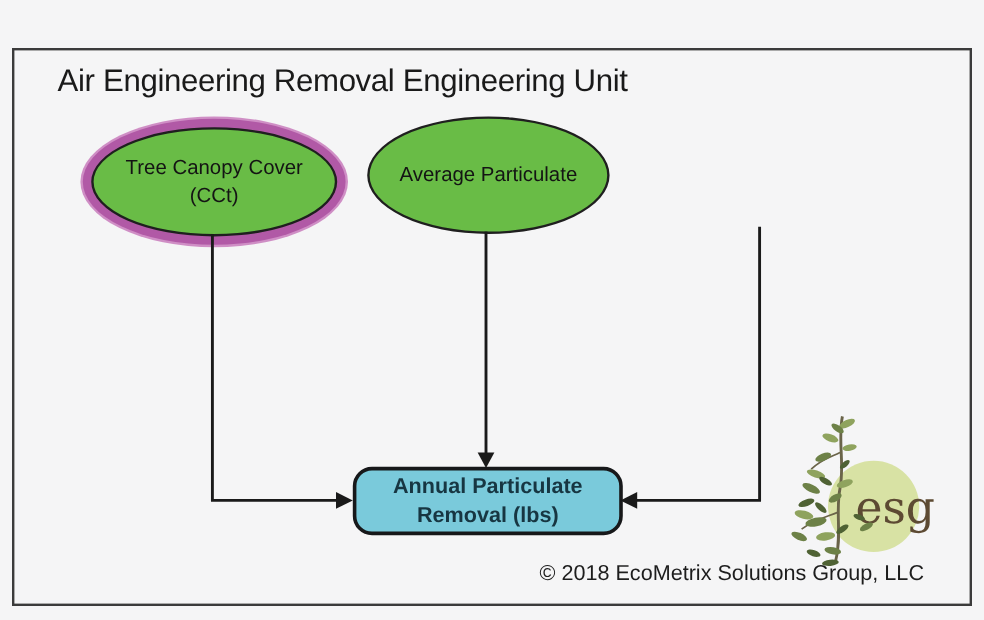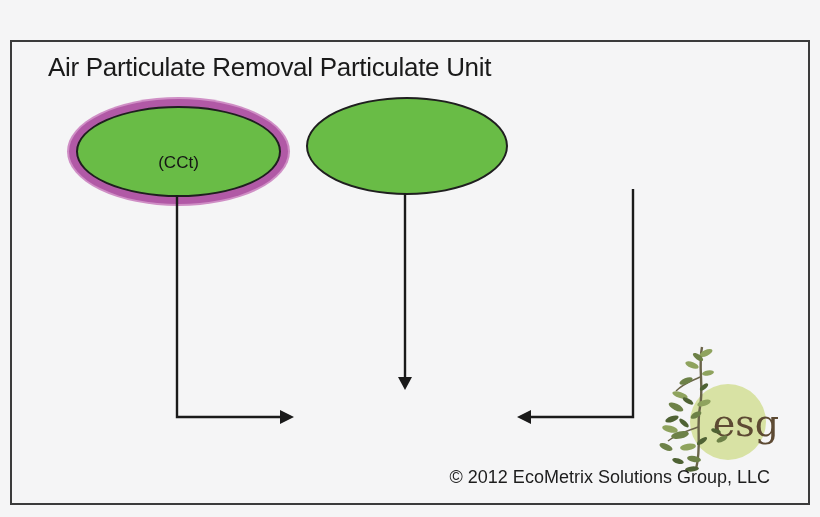--- a/index.html
+++ b/index.html
@@ -41,49 +41,55 @@
     text-align:right;font-size:18px;color:#1d1d1d;
   }
 </style>
 </head>
 <body>
 
 <div class="canvas">
 
   <div class="frame"></div>
 
-  <div class="title">Air Particulate Removal Particulate Unit</div>
+  <div class="title">Air Engineering Removal Engineering Unit</div>
 
   <div class="node highlight" style="left:76px;top:106px;width:201px;height:87px;">
     <div>
-      <br>
+      <span>Tree Canopy Cover</span><br>
       <span>(CCt)</span>
     </div>
   </div>
 
   <div class="node" style="left:306px;top:97px;width:198px;height:94px;">
     <div>
-      <br>
+      <span>Average Particulate</span><br>
     </div>
   </div>
 
 
   <svg class="arrows" viewBox="0 0 820 517">
     <g stroke="#1a1a1a" stroke-width="2.4" fill="none">
       <path d="M177,195 L177,417 L281,417"></path>
       <path d="M405,193 L405,378"></path>
       <path d="M633,189 L633,417 L530,417"></path>
     </g>
     <g fill="#1a1a1a" stroke="none">
       <polygon points="280,410 280,424 294,417"></polygon>
       <polygon points="398,377 412,377 405,390"></polygon>
       <polygon points="531,410 531,424 517,417"></polygon>
     </g>
   </svg>
 
+  <div class="result-box">
+    <div>
+      <span>Annual Particulate</span><br>
+      <span>Removal (lbs)</span>
+    </div>
+  </div>
 
   <svg class="logo" viewBox="0 0 132 132">
     <circle cx="70" cy="79" r="38" fill="#d8e2a4"></circle>
     <text x="88" y="93" text-anchor="middle" font-family="DejaVu Serif, serif" font-size="38" fill="#5d4a33">esg</text>
     <g>
       <path d="M44,4 C40,24 46,44 42,64 C38,84 44,104 38,126" stroke="#6a6449" stroke-width="2.4" fill="none"></path>
       <path d="M42,34 C34,38 26,40 18,48" stroke="#6a6449" stroke-width="1.4" fill="none"></path>
       <path d="M40,84 C30,88 20,90 10,98" stroke="#6a6449" stroke-width="1.4" fill="none"></path>
       <g fill="#8fa35e">
         <ellipse cx="48" cy="10" rx="7" ry="3" transform="rotate(-25 48 10)"></ellipse>
@@ -110,15 +116,15 @@
         <ellipse cx="14" cy="76" rx="7" ry="2.8" transform="rotate(-20 14 76)"></ellipse>
         <ellipse cx="26" cy="80" rx="6" ry="2.4" transform="rotate(42 26 80)"></ellipse>
         <ellipse cx="44" cy="98" rx="6" ry="2.4" transform="rotate(-35 44 98)"></ellipse>
         <ellipse cx="20" cy="118" rx="6" ry="2.6" transform="rotate(18 20 118)"></ellipse>
         <ellipse cx="58" cy="88" rx="5" ry="2.2" transform="rotate(20 58 88)"></ellipse>
         <ellipse cx="34" cy="126" rx="7" ry="2.6" transform="rotate(-6 34 126)"></ellipse>
       </g>
     </g>
   </svg>
 
-  <div class="copyright">© 2012 EcoMetrix Solutions Group, LLC</div>
+  <div class="copyright">© 2018 EcoMetrix Solutions Group, LLC</div>
 
 </div>
 
 </body></html>

